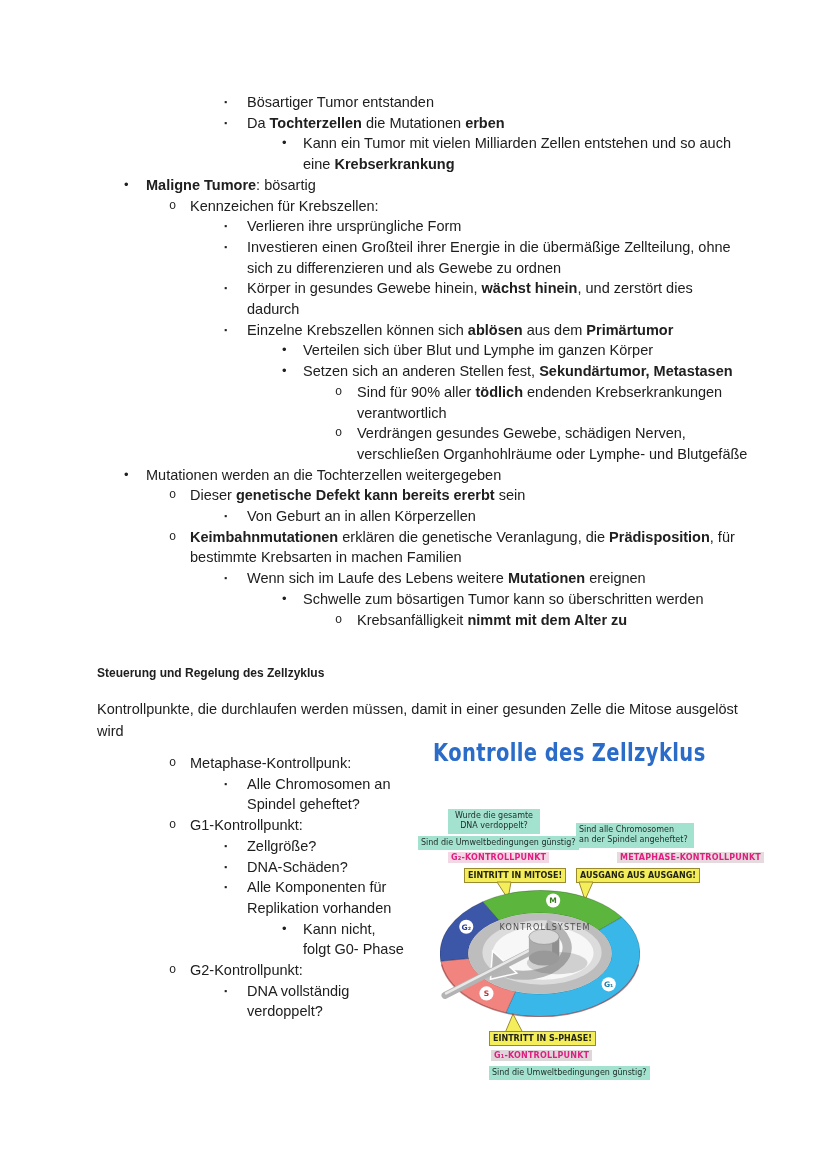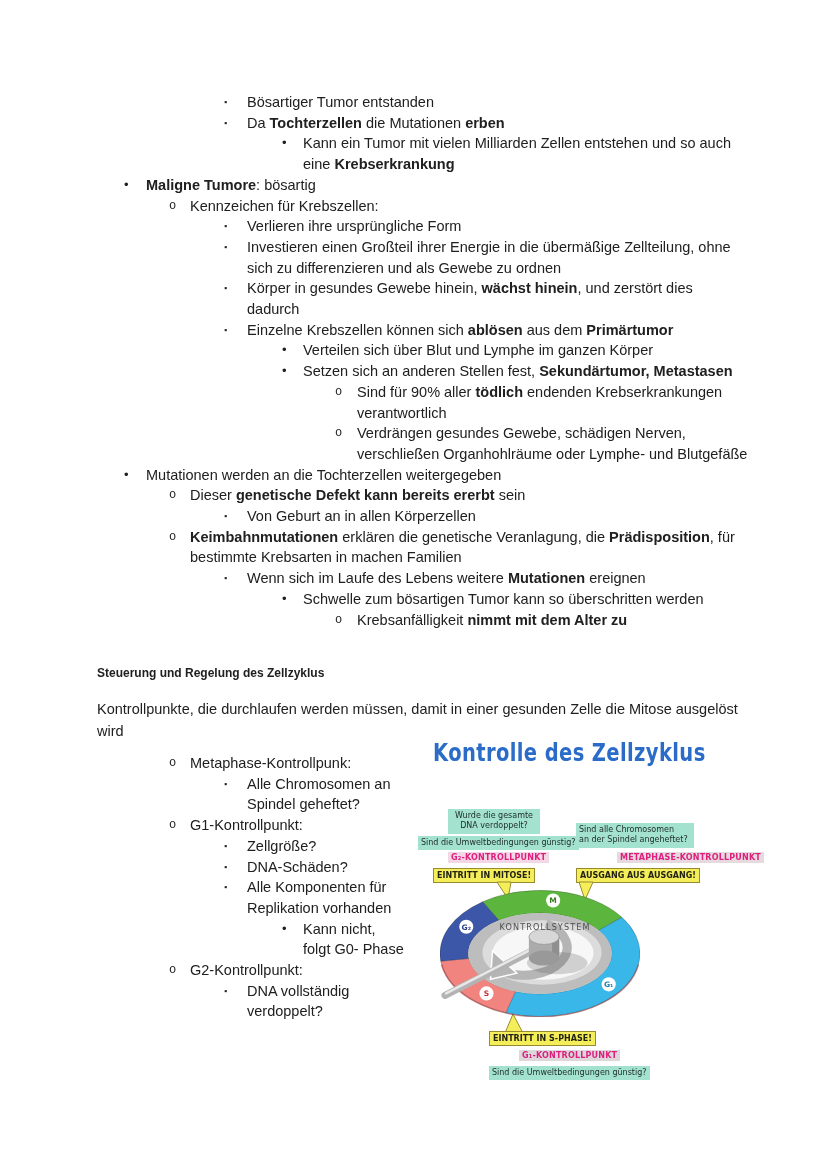--- a/index.html
+++ b/index.html
@@ -60,21 +60,21 @@
 folgt G0- Phase</span></span></div><div class="li lvl2"><span class="marker mk2">o</span><span class="runs"><span>G2-Kontrollpunkt:</span></span></div><div class="li lvl3"><span class="marker mk3">▪</span><span class="runs"><span>DNA vollständig
 verdoppelt?</span></span></div></div>
 
 <div id="diagram">
   <div class="dg-title">Kontrolle des Zellzyklus</div>
 
   <div class="callout teal" style="left:35px;top:73px;width:86px;text-align:center;">Wurde die gesamte
 DNA verdoppelt?</div>
   <div class="callout teal" style="left:5px;top:100px;white-space:nowrap;">Sind die Umweltbedingungen günstig?</div>
   <div class="pinklbl" style="left:35px;top:116px;background:#f3d7e5;">G₂-KONTROLLPUNKT</div>
-  <div class="yellowbox" style="left:20px;top:132px;">EINTRITT IN MITOSE!</div>
+  <div class="yellowbox" style="left:51px;top:132px;">EINTRITT IN MITOSE!</div>
 
   <div class="callout teal" style="left:163px;top:87px;width:112px;">Sind alle Chromosomen
 an der Spindel angeheftet?</div>
   <div class="pinklbl" style="left:164px;top:116px;background:#e6dade;margin-left:40px;">METAPHASE-KONTROLLPUNKT</div>
   <div class="yellowbox" style="left:163px;top:132px;">AUSGANG AUS AUSGANG!</div>
 
   <svg class="abs-svg" style="left:0;top:0;" width="412" height="362">
     <polygon points="84,146 98,146 95,163" fill="#f5ee5b" stroke="#9a8a2e" stroke-width="1"></polygon>
     <polygon points="166,146 180,146 172,164" fill="#f5ee5b" stroke="#9a8a2e" stroke-width="1"></polygon>
     <polygon points="100,278 92,297 110,297" fill="#f5ee5b" stroke="#9a8a2e" stroke-width="1"></polygon>
@@ -109,15 +109,15 @@
     <text x="112" y="13" text-anchor="middle" font-size="7.5" font-weight="bold" fill="#3a7d1e">M</text>
     <circle cx="26" cy="36" r="7" fill="#ffffff"></circle>
     <text x="26" y="39" text-anchor="middle" font-size="7.5" font-weight="bold" fill="#2b3f8f">G₂</text>
     <circle cx="167" cy="93" r="7" fill="#ffffff"></circle>
     <text x="167" y="96" text-anchor="middle" font-size="7.5" font-weight="bold" fill="#1a7fae">G₁</text>
     <circle cx="46" cy="102" r="7" fill="#ffffff"></circle>
     <text x="46" y="105" text-anchor="middle" font-size="7.5" font-weight="bold" fill="#c23333">S</text>
   </svg>
 
   <div class="yellowbox" style="left:76px;top:295px;">EINTRITT IN S-PHASE!</div>
-  <div class="pinklbl" style="left:78px;top:314px;background:#ddd7da;margin-left:28px;">G₁-KONTROLLPUNKT</div>
+  <div class="pinklbl" style="left:78px;top:314px;background:#ddd7da;">G₁-KONTROLLPUNKT</div>
   <div class="callout teal" style="left:76px;top:330px;white-space:nowrap;">Sind die Umweltbedingungen günstig?</div>
 </div>
 
 </body></html>

